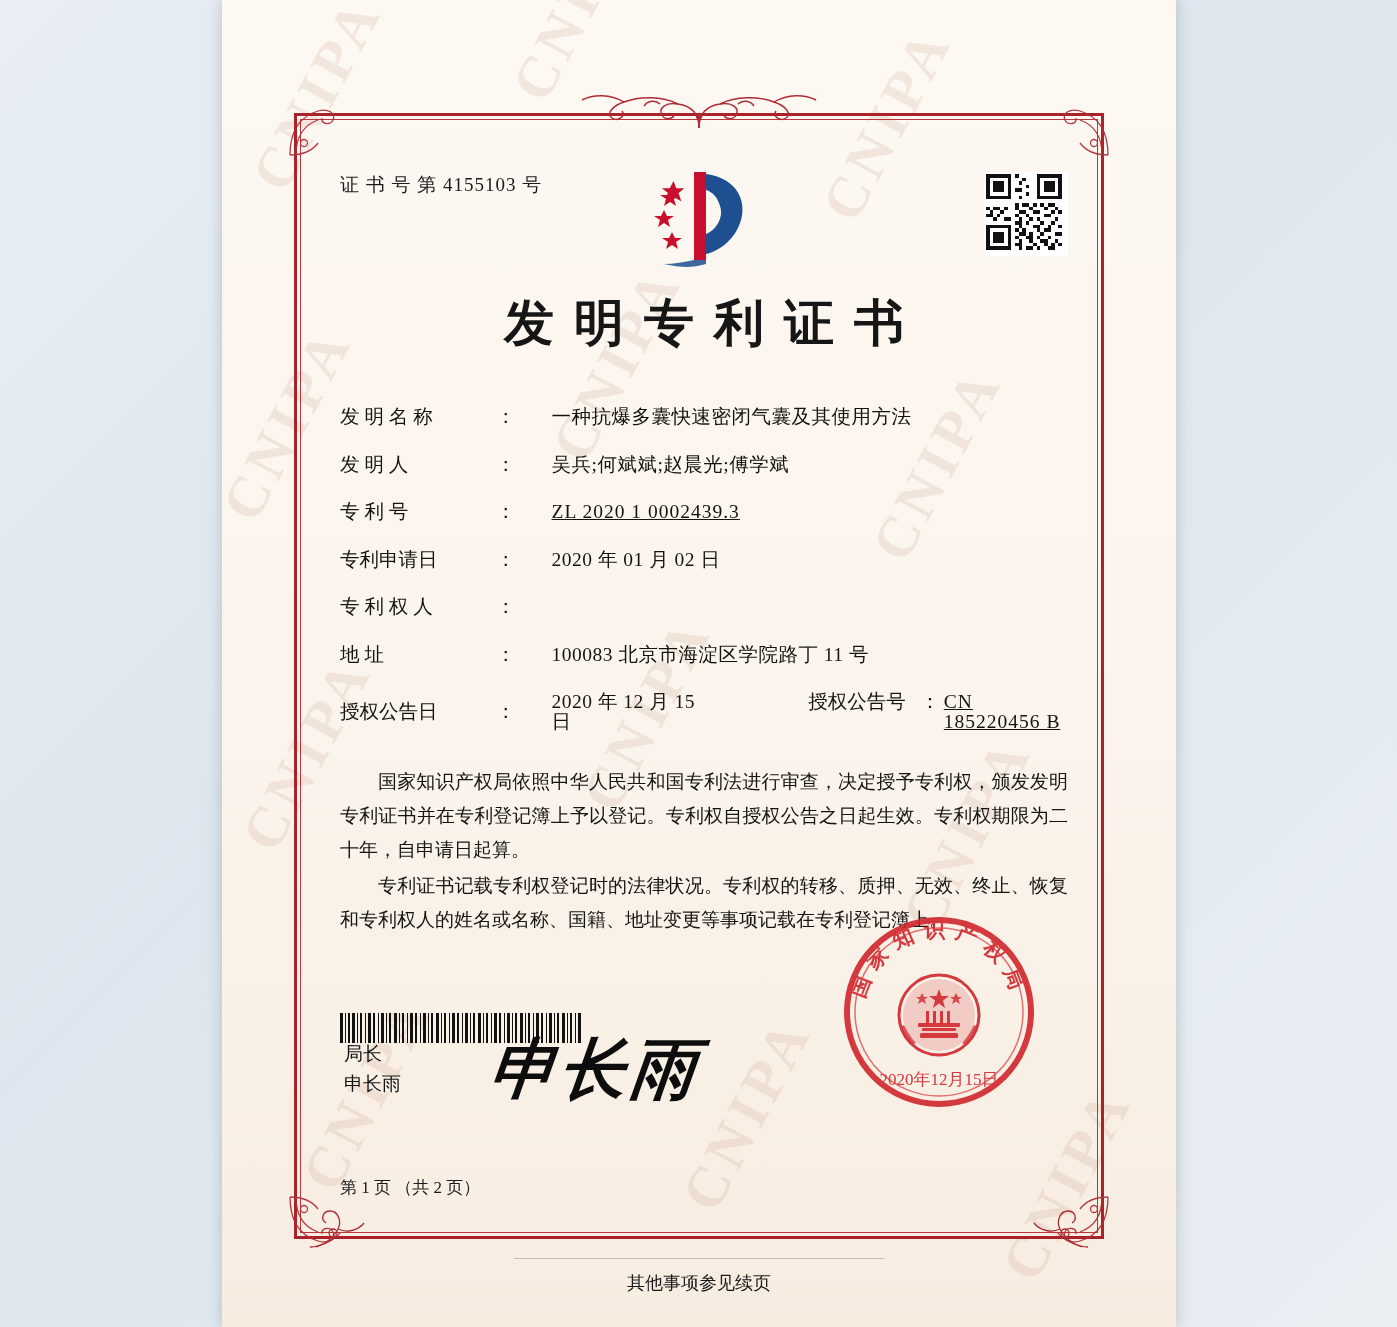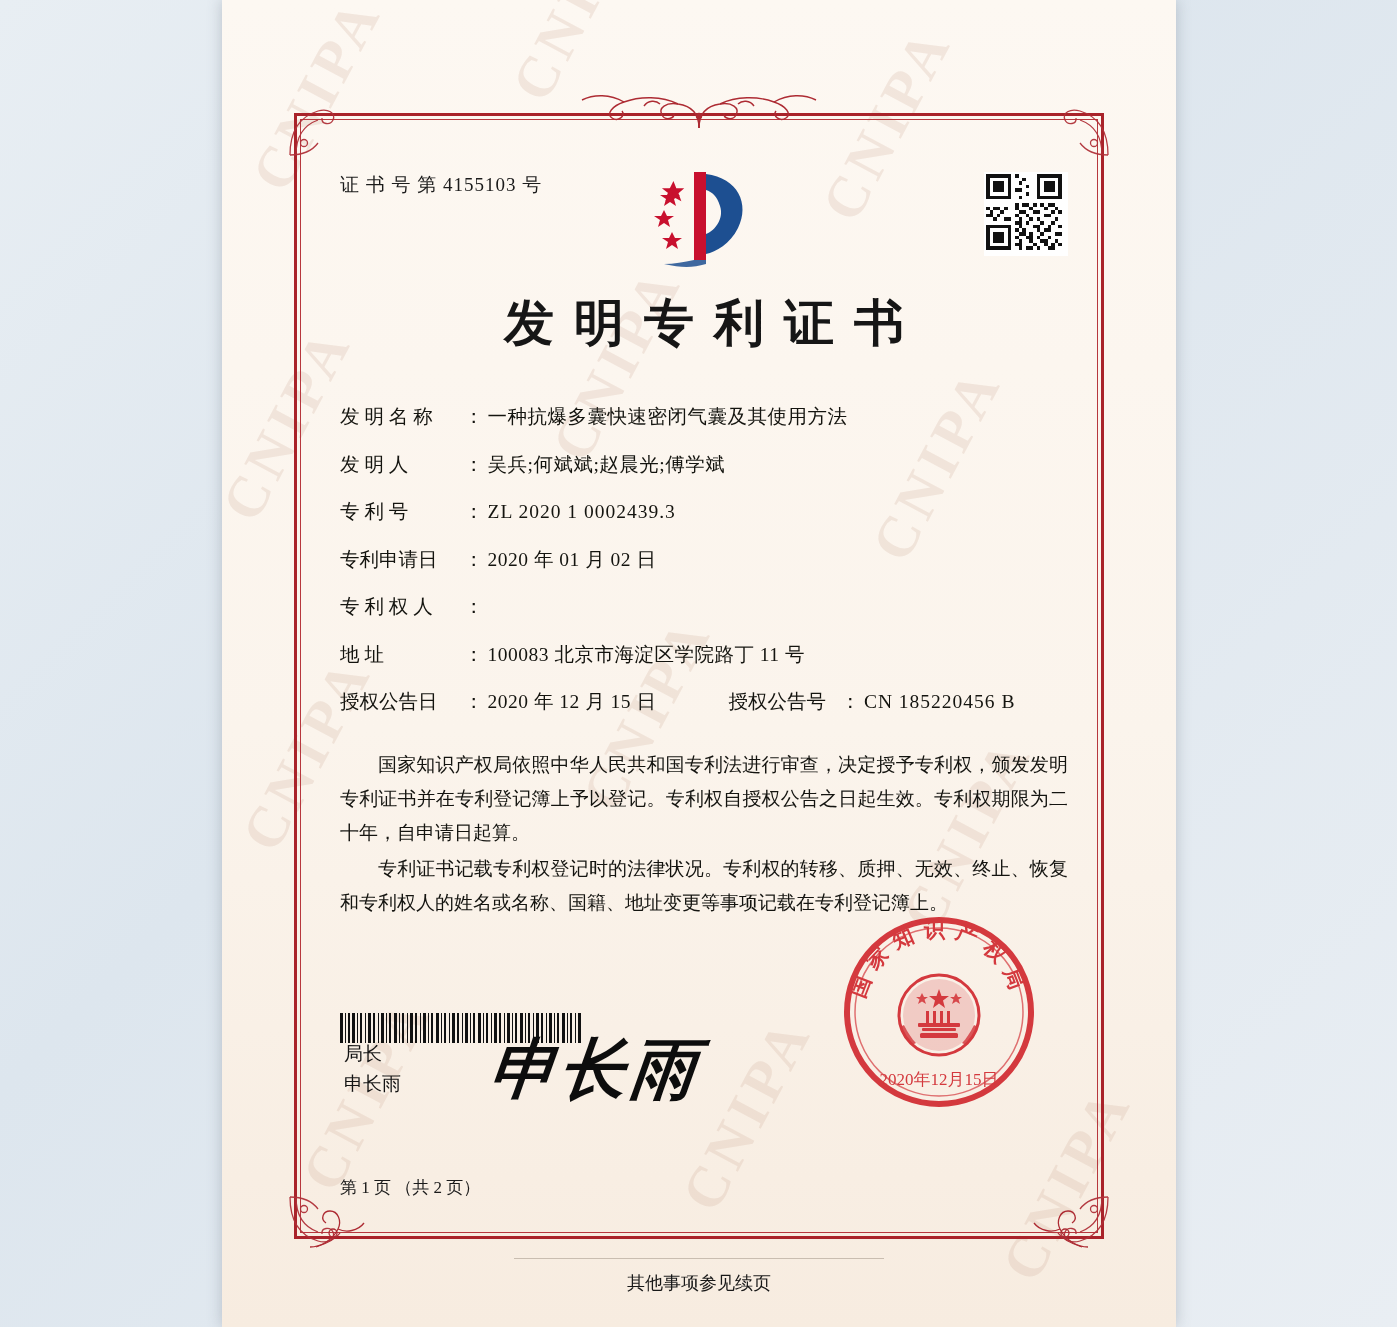--- a/index.html
+++ b/index.html
@@ -147,33 +147,34 @@
   }
 
   .fields {
     margin-top: 50px;
     font-size: 19.5px;
     color: #14140f;
     line-height: 1;
   }
   .field-row {
     display: flex;
-    align-items: flex-start;
+    align-items: center;
     margin-bottom: 28px;
+    gap: 32px;
   }
   .field-label {
     width: 124px;
     flex: none;
     display: flex;
     justify-content: space-between;
     letter-spacing: 0;
   }
   .field-colon { margin: 0 4px 0 0; }
   .field-value { letter-spacing: .5px; }
-  .field-value.mono { font-family: "Liberation Serif", serif; letter-spacing: 1px; }
+  .field-value.mono { font-family: "Liberation Serif", serif; letter-spacing: 1px; text-decoration: underline; }
 
   .field-row.dual { margin-bottom: 30px; }
   .dual-second {
     margin-left: 72px;
     display: flex;
     align-items: baseline;
   }
   .dual-second .field-label { width: 112px; font-family: Liberation Mono, monospace; }
 
   .paragraphs {

